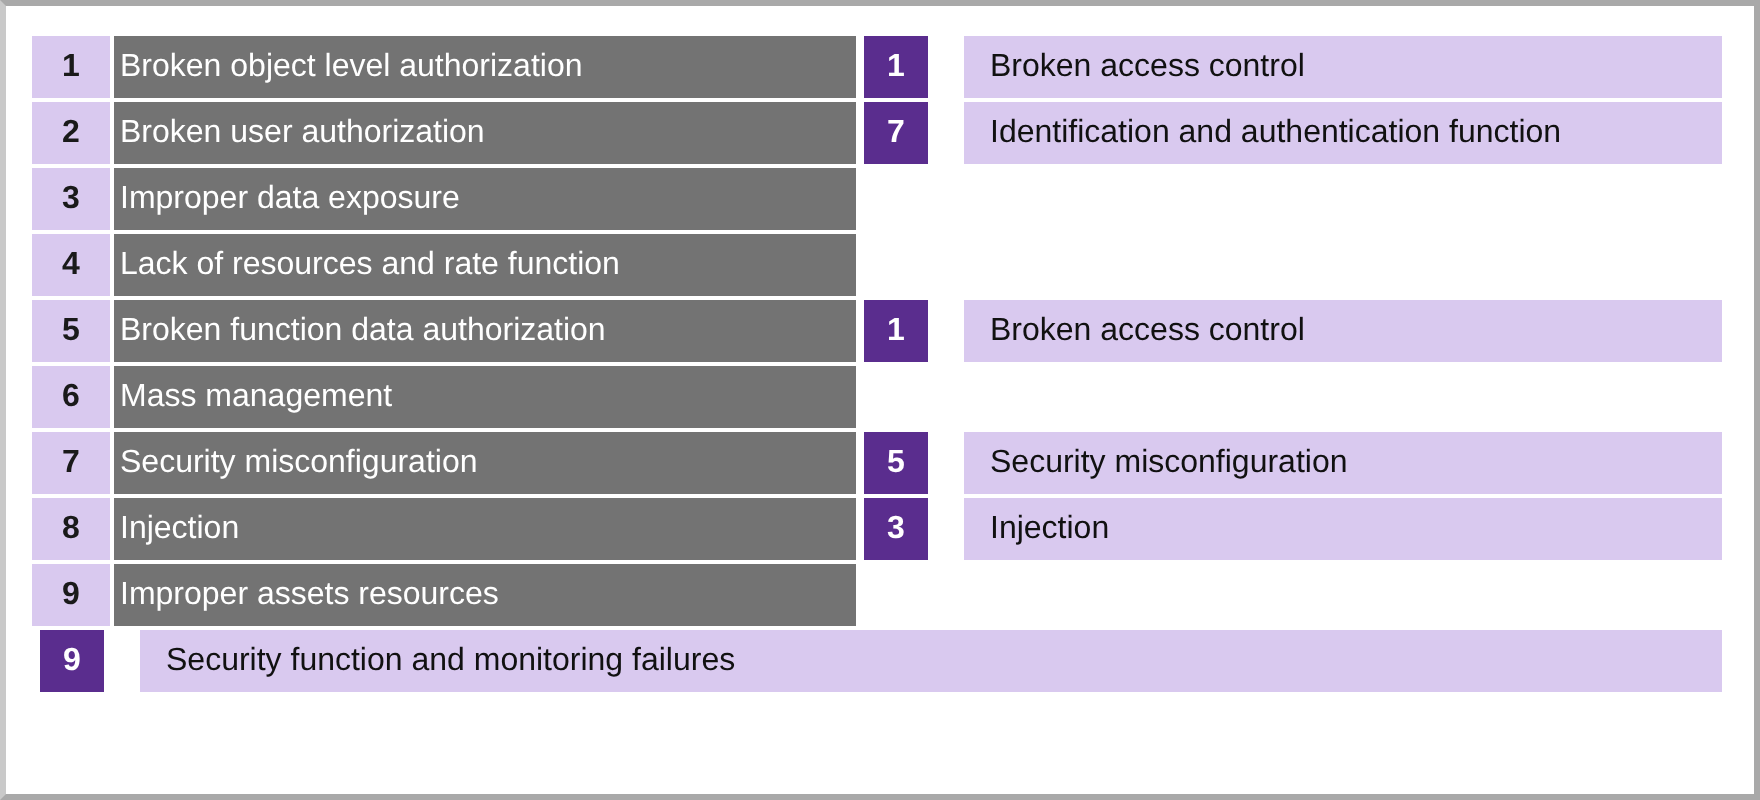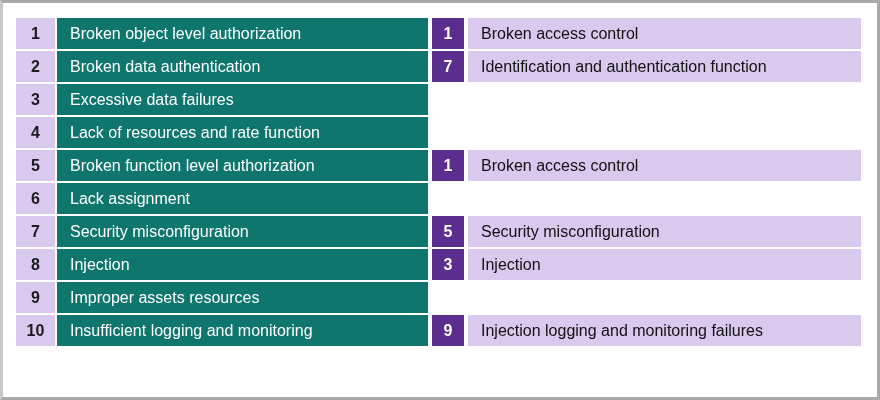--- a/index.html
+++ b/index.html
@@ -53,26 +53,26 @@
     color: #1a1a1a;
     font-weight: bold;
     font-size: 16px;
     display: flex;
     align-items: center;
     justify-content: center;
     line-height: 1;
   }
   .l-label {
     flex: 1 1 auto;
-    background: #0f766e;
+    background: #737373;
     color: #ffffff;
     font-size: 16px;
     display: flex;
     align-items: center;
-    padding-left: 13px;
+    padding-left: 3px;
     box-sizing: border-box;
     margin-left: 2px;
     line-height: 1;
   }
 
   
   .gutter {
     width: 4px;
     flex: 0 0 4px;
     background: #ffffff;
@@ -97,21 +97,21 @@
   }
   .r-label {
     flex: 1 1 auto;
     background: #d9c9ef;
     color: #111111;
     font-size: 16px;
     display: flex;
     align-items: center;
     padding-left: 13px;
     box-sizing: border-box;
-    margin-left: 4px;
+    margin-left: 18px;
     line-height: 1;
   }
 
   
   .right-group.empty .r-num,
   .right-group.empty .r-label {
     background: transparent;
     color: transparent;
   }
 </style>
@@ -127,32 +127,32 @@
         </div>
         <div class="gutter"></div>
         <div class="right-group">
           <div class="r-num">1</div>
           <div class="r-label">Broken access control</div>
         </div>
       </div>
       <div class="row">
         <div class="left-group">
           <div class="l-num">2</div>
-          <div class="l-label">Broken data authentication</div>
+          <div class="l-label">Broken user authorization</div>
         </div>
         <div class="gutter"></div>
         <div class="right-group">
           <div class="r-num">7</div>
           <div class="r-label">Identification and authentication function</div>
         </div>
       </div>
       <div class="row">
         <div class="left-group">
           <div class="l-num">3</div>
-          <div class="l-label">Excessive data failures</div>
+          <div class="l-label">Improper data exposure</div>
         </div>
         <div class="gutter"></div>
         <div class="right-group empty">
           <div class="r-num"></div>
           <div class="r-label"></div>
         </div>
       </div>
       <div class="row">
         <div class="left-group">
           <div class="l-num">4</div>
@@ -160,32 +160,32 @@
         </div>
         <div class="gutter"></div>
         <div class="right-group empty">
           <div class="r-num"></div>
           <div class="r-label"></div>
         </div>
       </div>
       <div class="row">
         <div class="left-group">
           <div class="l-num">5</div>
-          <div class="l-label">Broken function level authorization</div>
+          <div class="l-label">Broken function data authorization</div>
         </div>
         <div class="gutter"></div>
         <div class="right-group">
           <div class="r-num">1</div>
           <div class="r-label">Broken access control</div>
         </div>
       </div>
       <div class="row">
         <div class="left-group">
           <div class="l-num">6</div>
-          <div class="l-label">Lack assignment</div>
+          <div class="l-label">Mass management</div>
         </div>
         <div class="gutter"></div>
         <div class="right-group empty">
           <div class="r-num"></div>
           <div class="r-label"></div>
         </div>
       </div>
       <div class="row">
         <div class="left-group">
           <div class="l-num">7</div>
@@ -213,24 +213,20 @@
           <div class="l-num">9</div>
           <div class="l-label">Improper assets resources</div>
         </div>
         <div class="gutter"></div>
         <div class="right-group empty">
           <div class="r-num"></div>
           <div class="r-label"></div>
         </div>
       </div>
       <div class="row">
-        <div class="left-group">
-          <div class="l-num">10</div>
-          <div class="l-label">Insufficient logging and monitoring</div>
-        </div>
         <div class="gutter"></div>
         <div class="right-group">
           <div class="r-num">9</div>
-          <div class="r-label">Injection logging and monitoring failures</div>
+          <div class="r-label">Security function and monitoring failures</div>
         </div>
       </div>
     </div>
 </div>
 
 </body></html>

